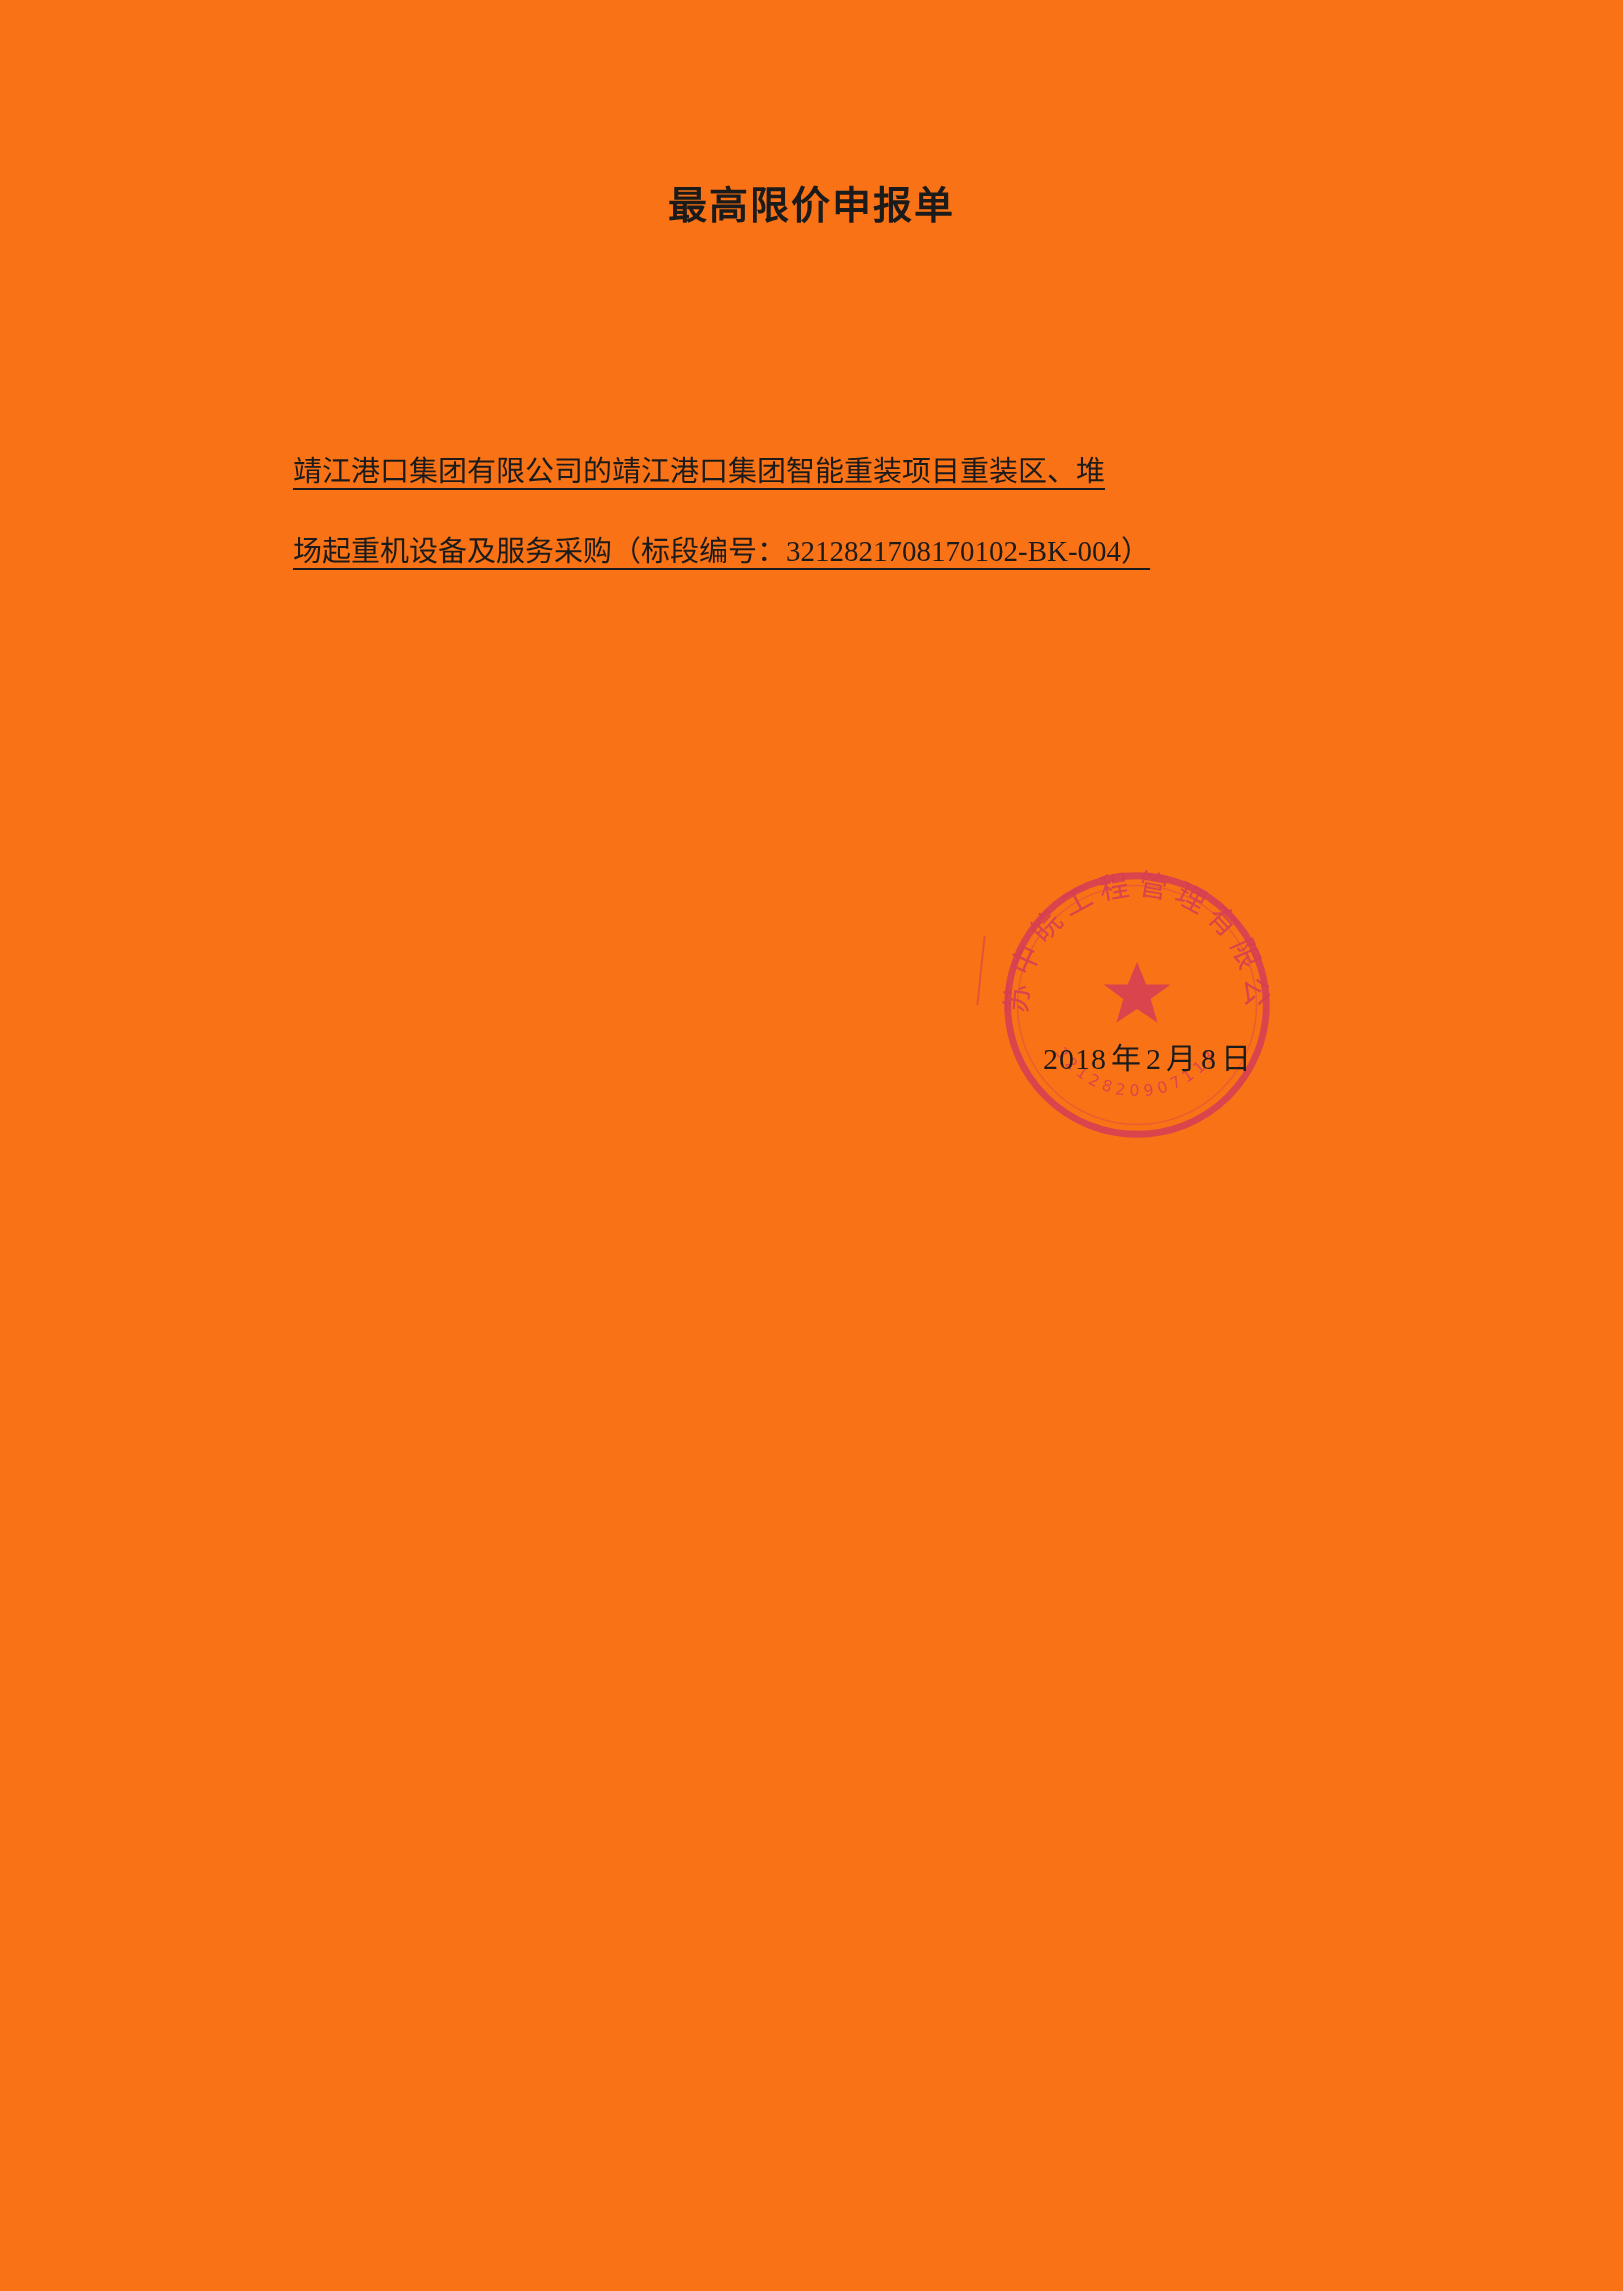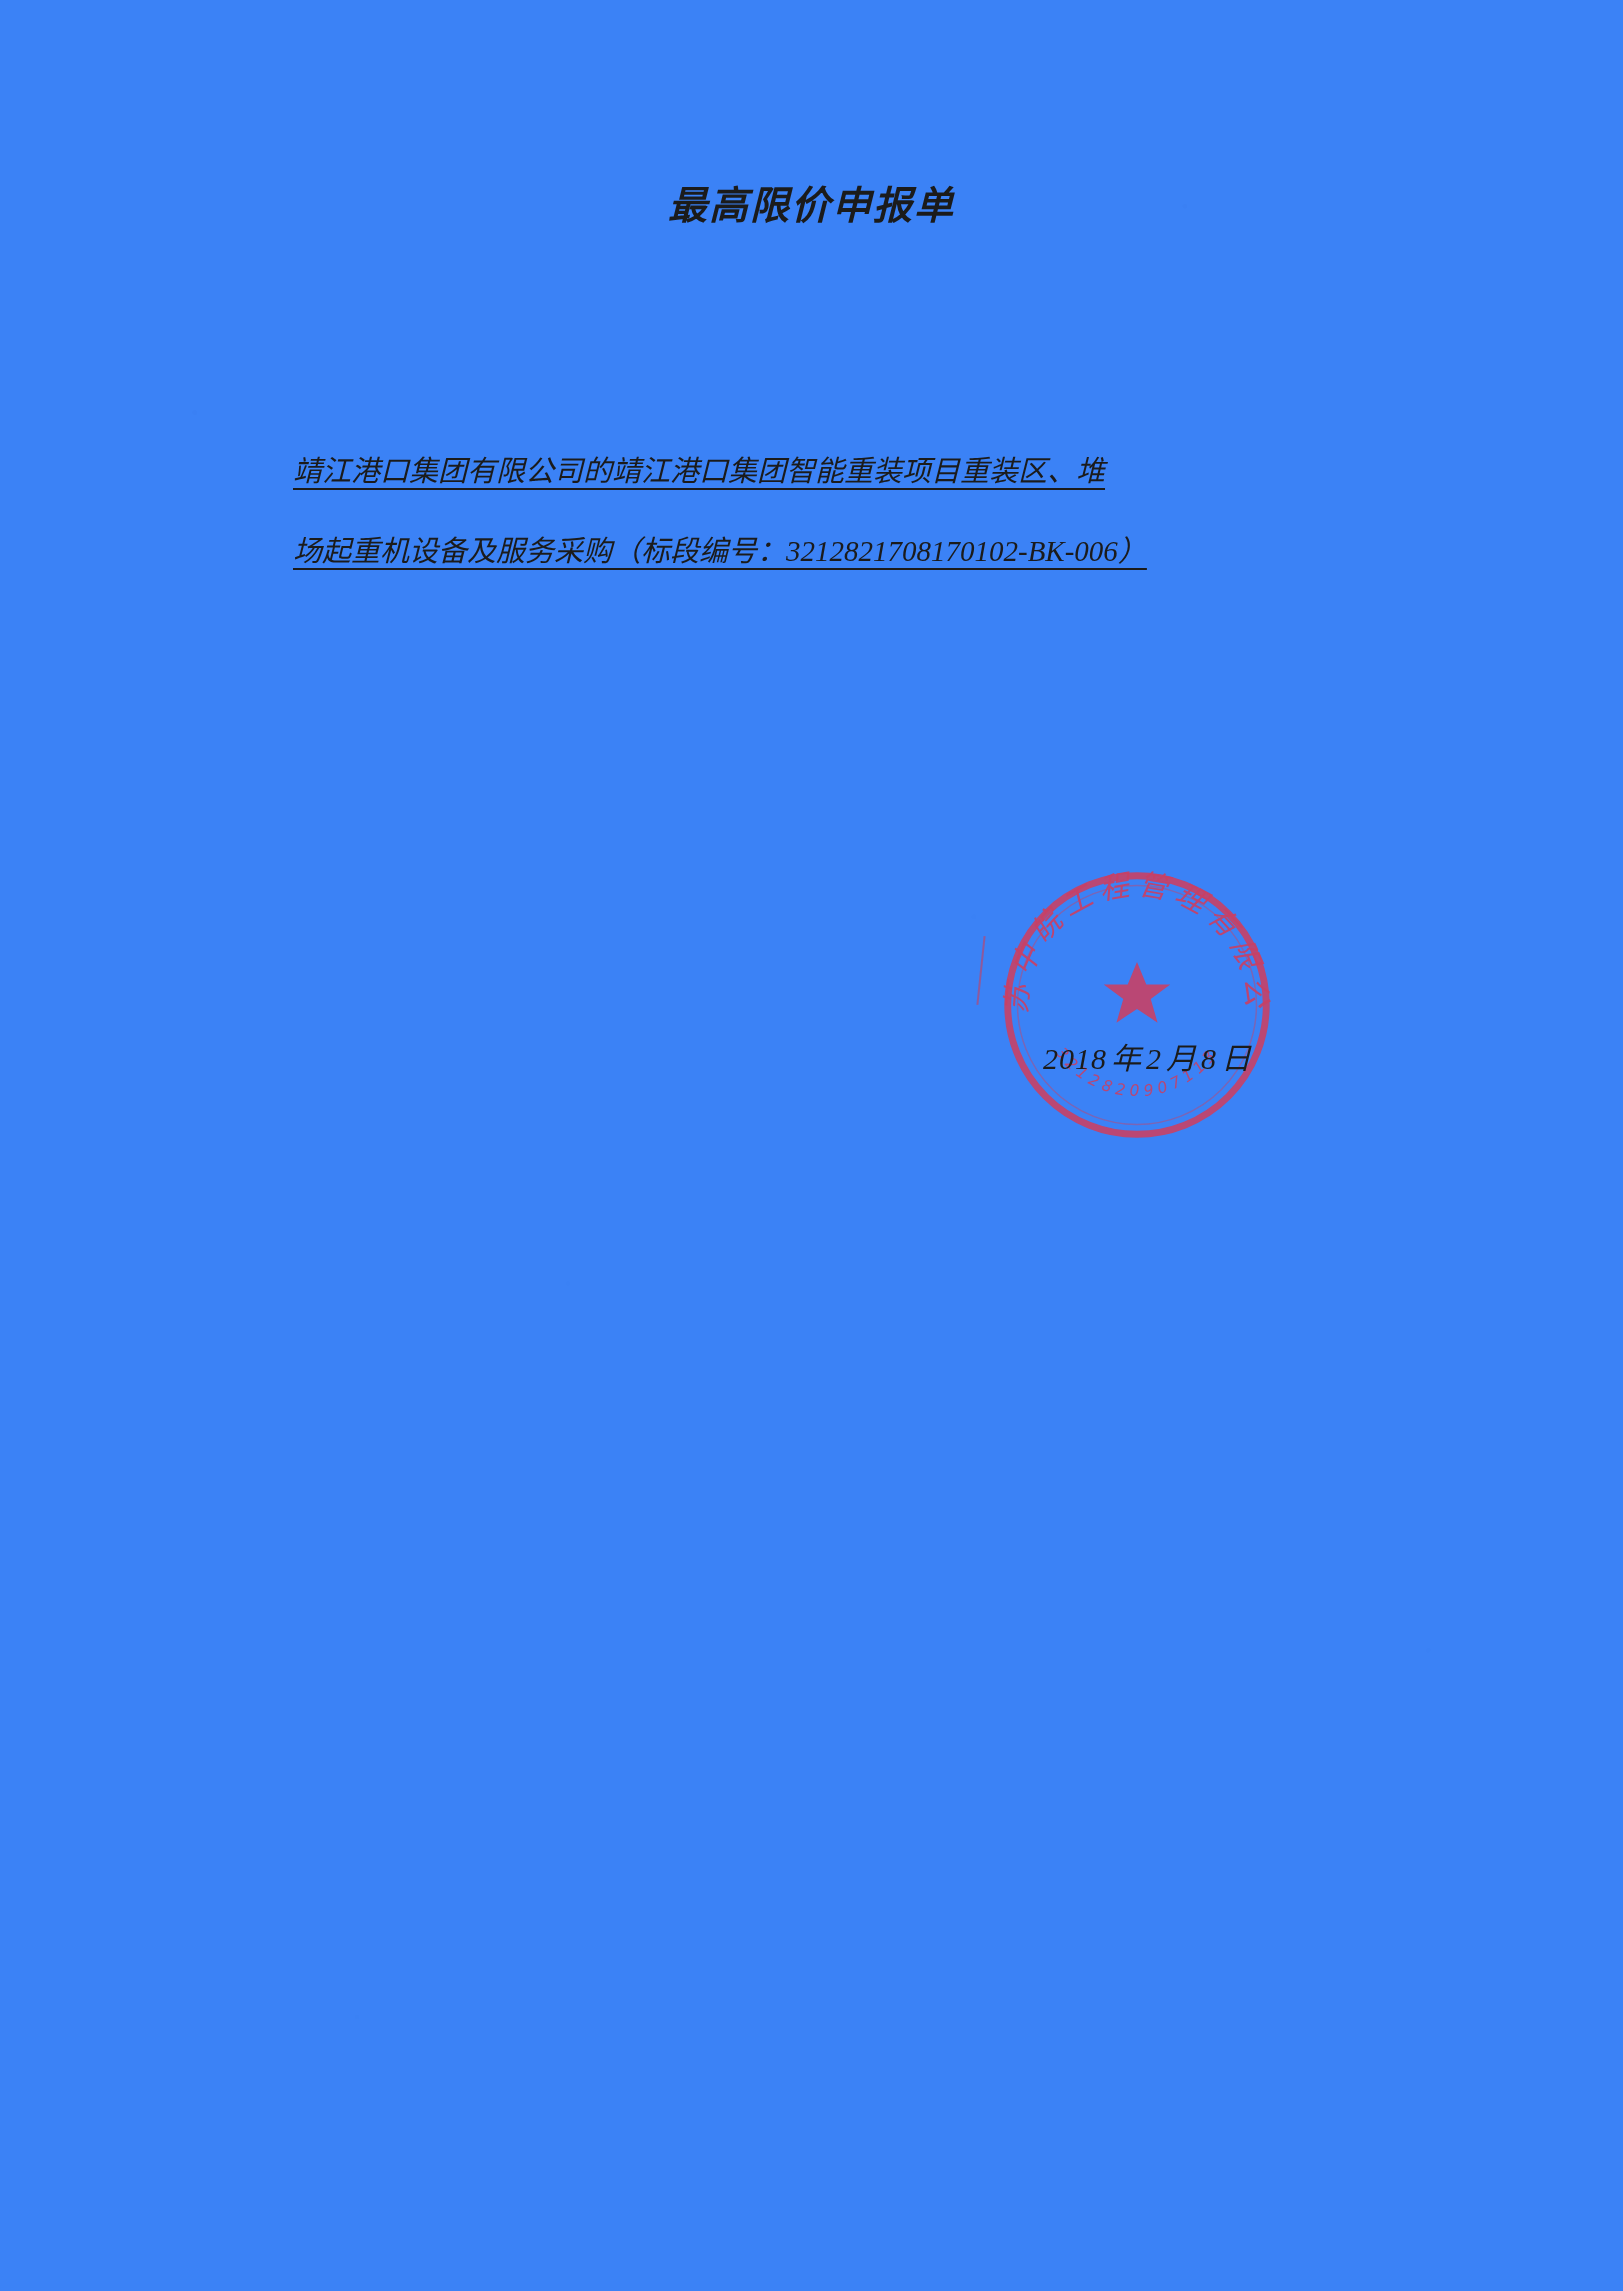--- a/index.html
+++ b/index.html
@@ -13,22 +13,21 @@
     position: relative;
     font-family: "Liberation Serif", "DejaVu Serif", serif;
     color: #1b1b1b;
     overflow: hidden;
   }
 
   
   .page {
     position: absolute;
     inset: 0;
-    background: #3b82f6;
-    font-style: italic;
+    background: #f97316;
   }
   .scan-noise {
     position: absolute;
     inset: 0;
     pointer-events: none;
     opacity: 0.5;
     background:
       radial-gradient(circle at 12% 18%, rgba(0,0,0,0.018) 0 2px, transparent 2.9px),
       radial-gradient(circle at 73% 9%, rgba(0,0,0,0.015) 0 2px, transparent 2.9px),
       radial-gradient(circle at 35% 56%, rgba(0,0,0,0.012) 0 2px, transparent 2.9px),
@@ -121,21 +120,21 @@
 
   <div class="scan-noise"></div>
 
   <div class="doc-title">最高限价申报单</div>
 
   <div class="body-block">
     <div class="para-line">
       <span class="u">靖江港口集团有限公司的靖江港口集团智能重装项目重装区、堆</span>
     </div>
     <div class="para-line">
-      <span class="u">场起重机设备及服务采购（标段编号：3212821708170102-BK-006）</span>
+      <span class="u">场起重机设备及服务采购（标段编号：3212821708170102-BK-004）</span>
     </div>
   </div>
 
   <div class="seal-rule"></div>
 
   <div class="seal">
     <svg width="284" height="284" viewBox="0 0 290 290" aria-hidden="true">
       <defs>
         <path id="sealArcTop" d="M 33,145 A 112,112 0 1 1 257,145"></path>
         <path id="sealArcBottom" d="M 52,175 A 100,100 0 0 0 238,175"></path>

